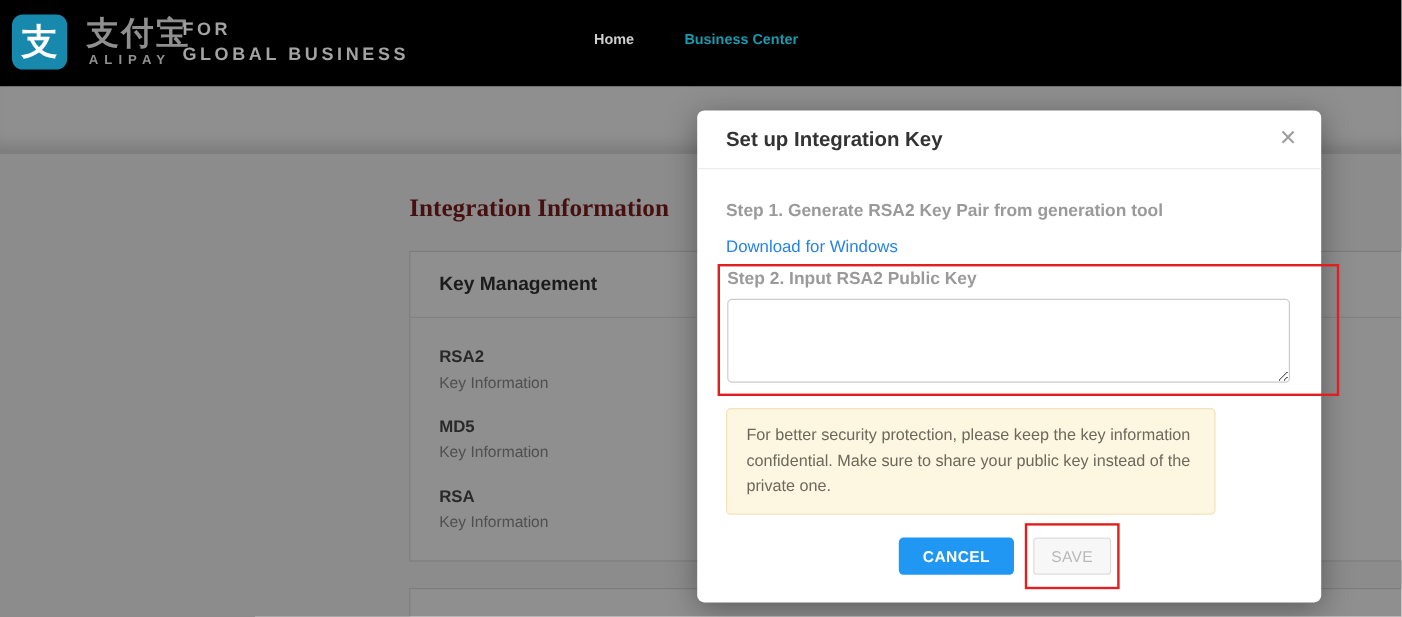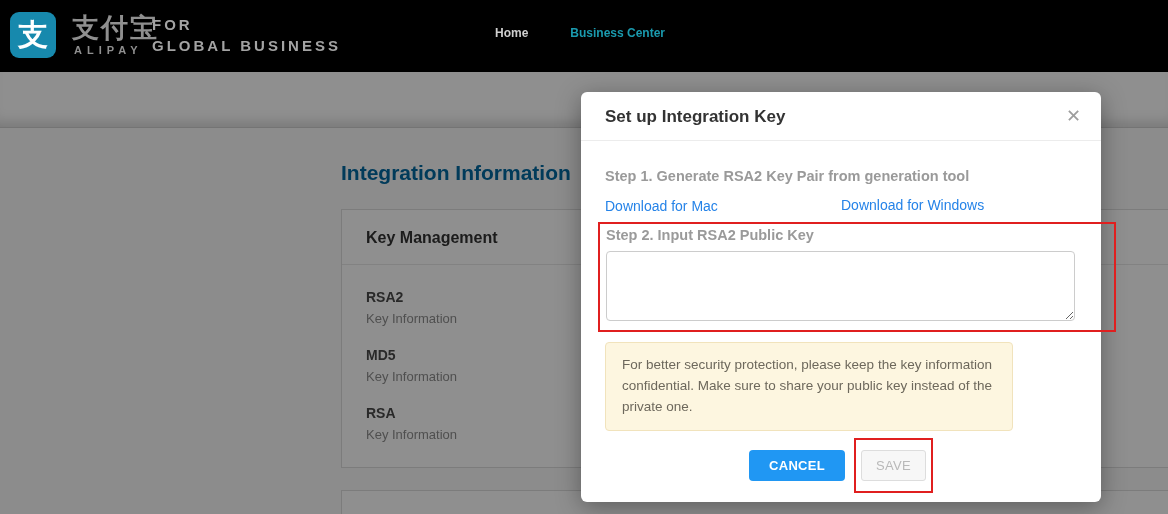--- a/index.html
+++ b/index.html
@@ -45,21 +45,21 @@
 
   
   .subband {
     position: absolute; top: 72px; left: 0; width: 1168px; height: 56px;
     background: #fff;
     box-shadow: inset 0 -14px 14px -10px rgba(0,0,0,0.18);
     border-bottom: 1px solid #cfcfcf;
   }
   .page-title {
     position: absolute; left: 341px; top: 161px;
-    font-size: 21px; font-weight: bold; color: #0369a1;
+    font-size: 21px; font-weight: bold; color: #7f1d1d; font-family: Liberation Serif, serif;
   }
   .card {
     position: absolute; left: 341px; right: -20px;
     background: #fff; border: 1px solid #dedede;
   }
   .card-1 { top: 209px; height: 259px; }
   .card-2 { top: 490px; height: 60px; }
   .card-header {
     padding: 19px 24px 17px 24px;
     font-size: 16px; font-weight: bold; color: #333;
@@ -197,23 +197,20 @@
 <div class="dim-overlay"></div>
 
 <div class="modal">
   <div class="modal-titlebar">
     <span class="modal-title">Set up Integration Key</span>
     <span class="modal-close">✕</span>
   </div>
   <div class="modal-body">
     <div class="step-label step1">Step 1. Generate RSA2 Key Pair from generation tool</div>
     <div class="links-row">
-      <span class="link-slot-1">
-        <a class="link">Download for Mac</a>
-      </span>
       <a class="link">Download for Windows</a>
     </div>
     <div class="annot-box-step2">
       <div class="step-label">Step 2. Input RSA2 Public Key</div>
       <textarea class="pubkey-textarea" placeholder="" style=""></textarea>
     </div>
     <div class="notice-box">For better security protection, please keep the key information confidential. Make sure to share your public key instead of the private one.</div>
     <div class="btn-row">
       <button class="btn btn-cancel">CANCEL</button>
       <span class="annot-box-save">

